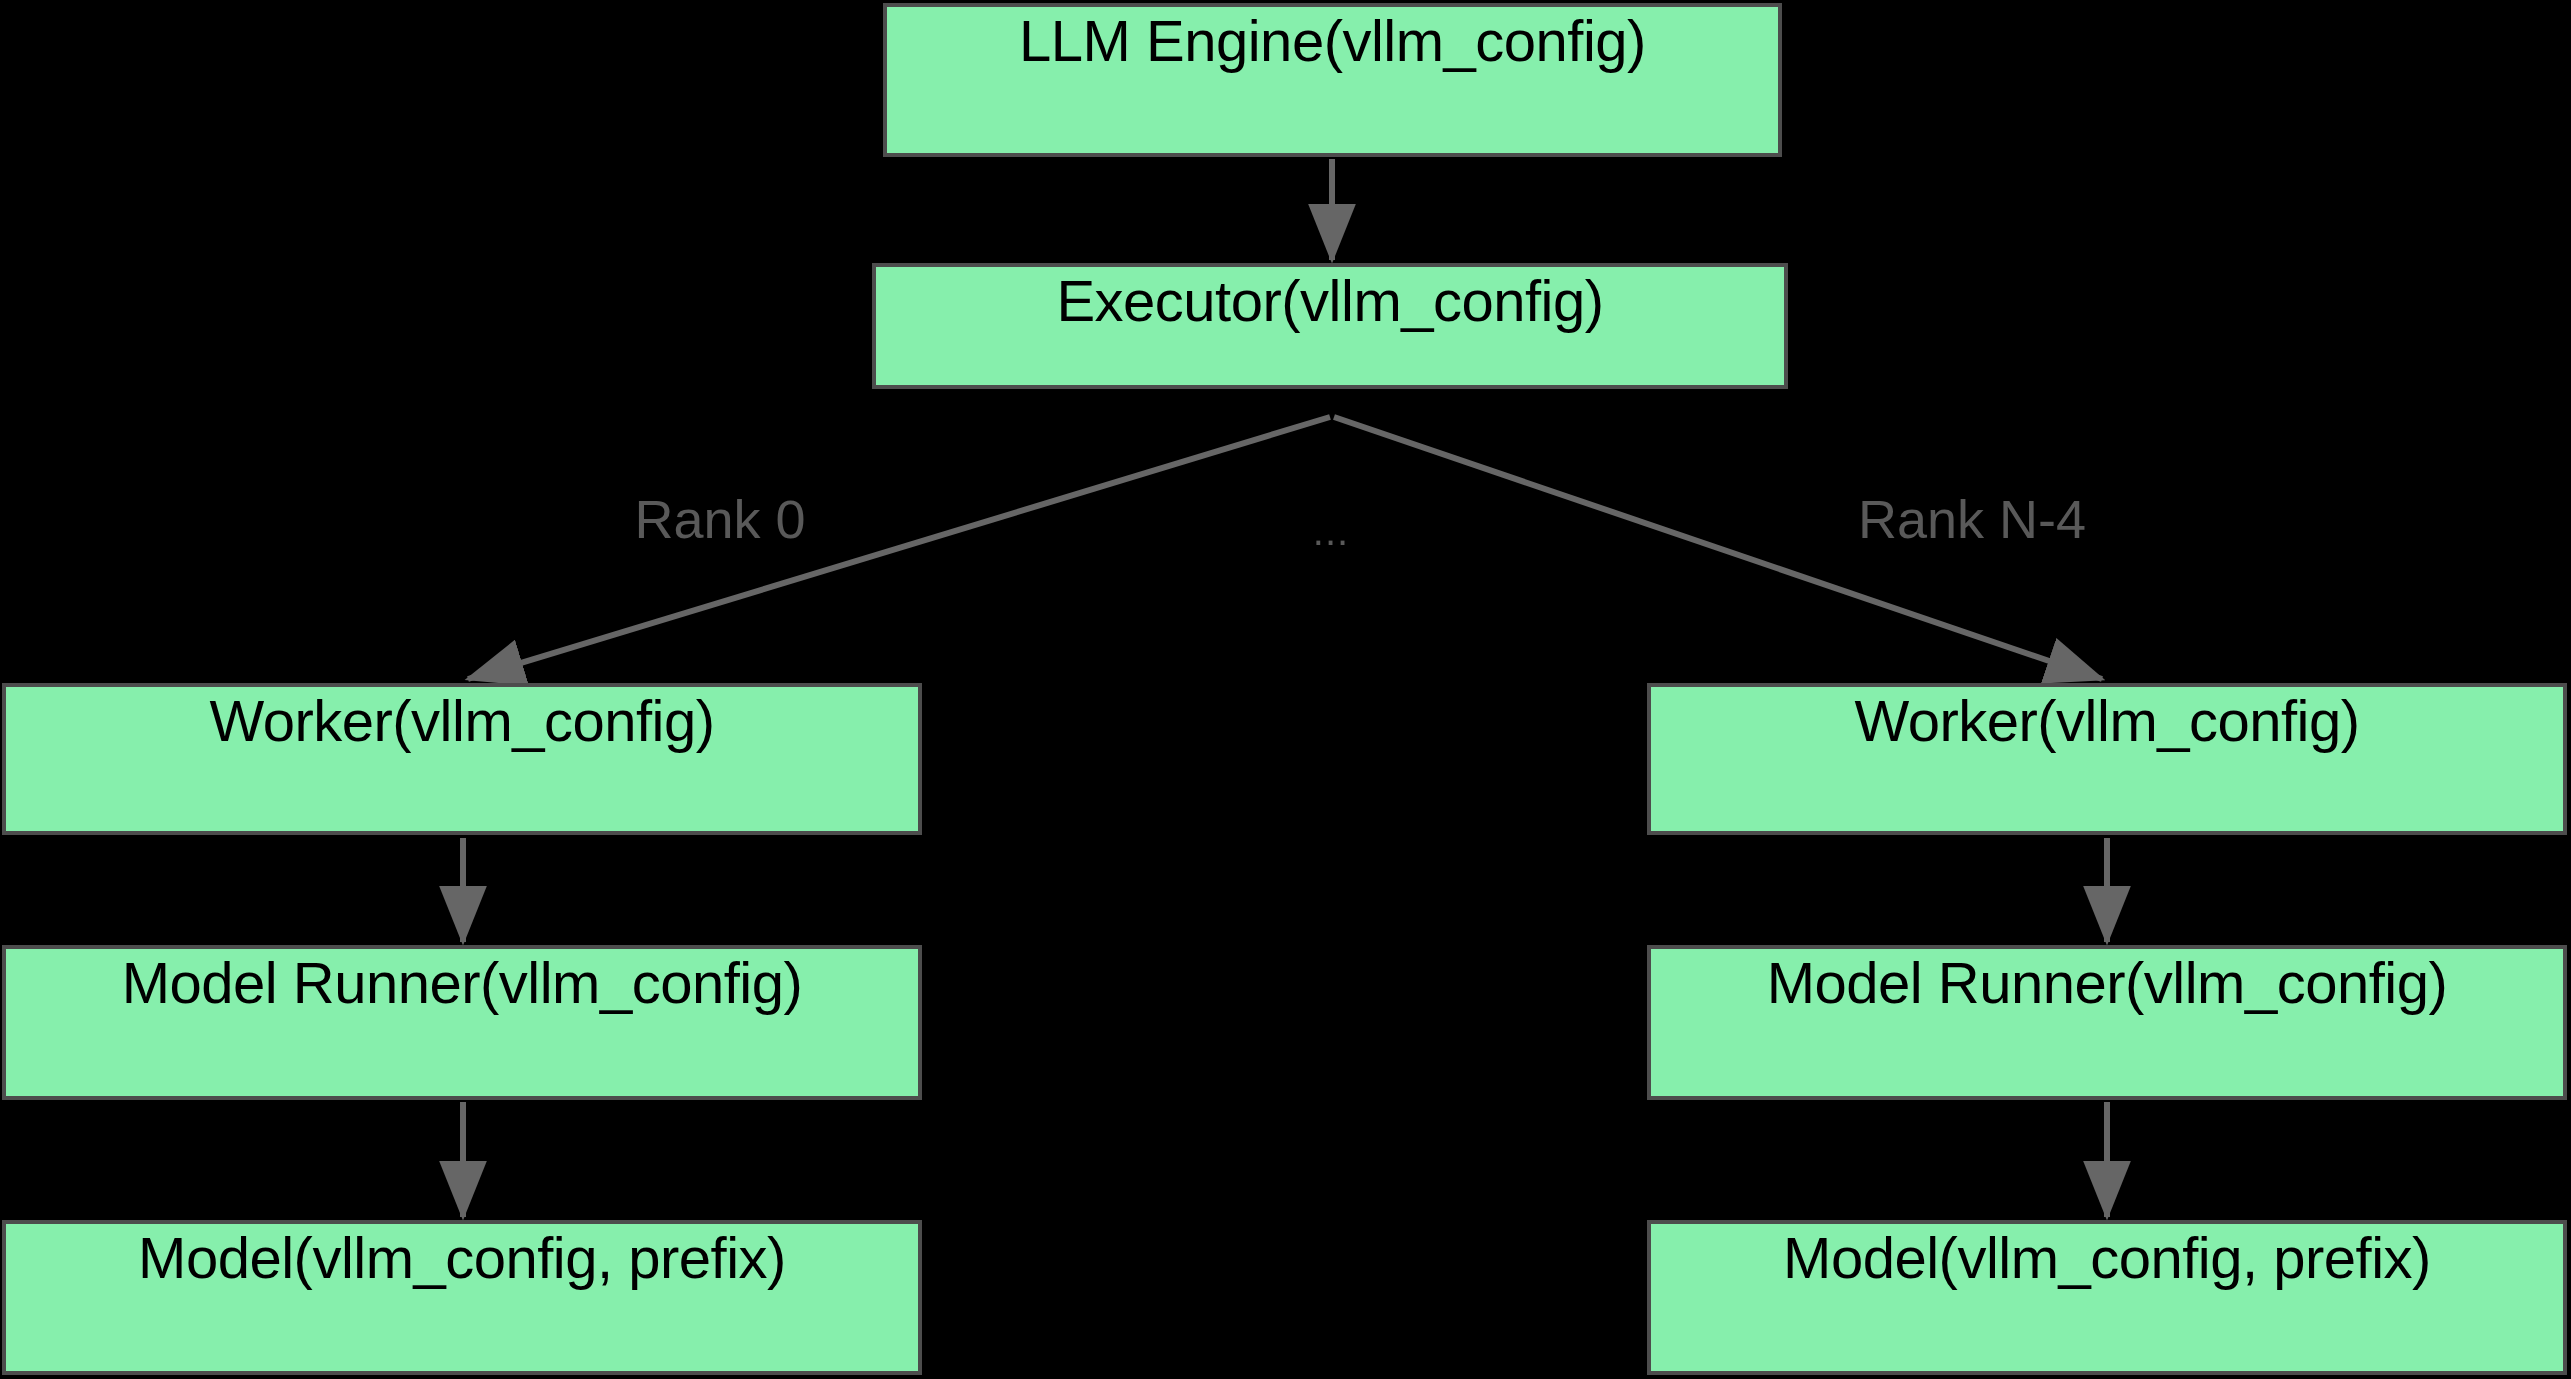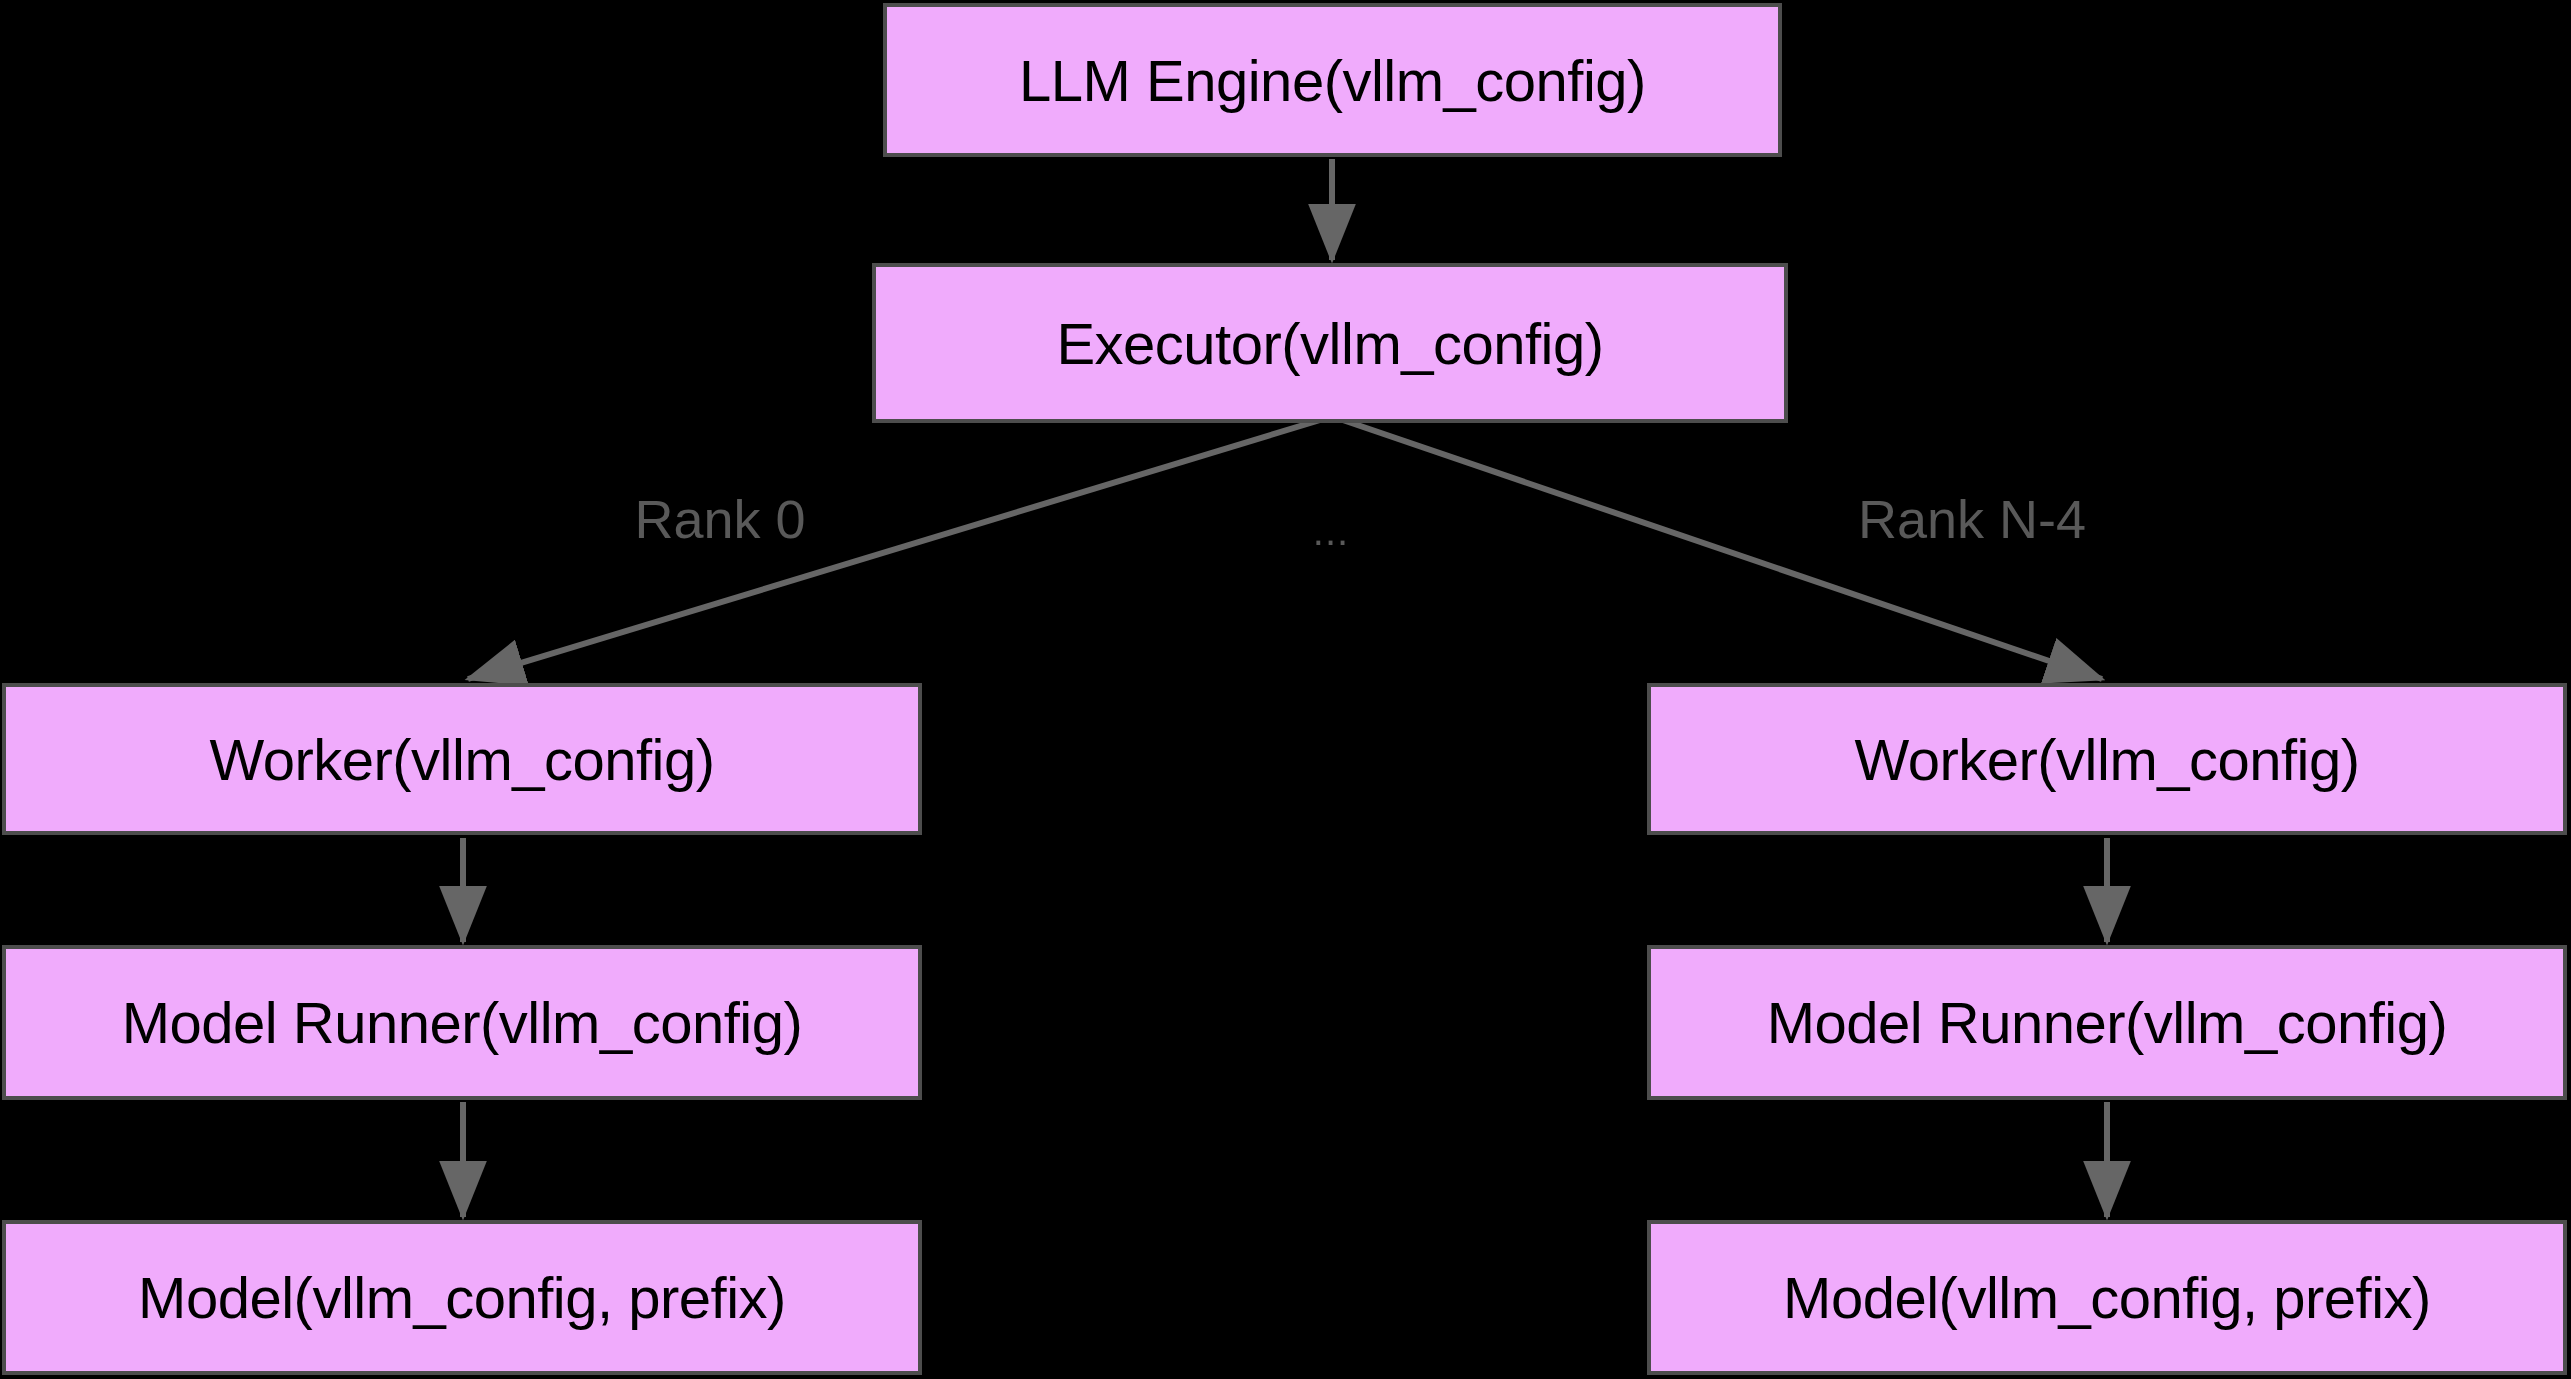--- a/index.html
+++ b/index.html
@@ -12,24 +12,24 @@
     position: relative;
     width: 2571px;
     height: 1379px;
     background: #000000;
     overflow: hidden;
     font-family: "Liberation Sans", sans-serif;
   }
   .node {
     position: absolute;
     box-sizing: border-box;
-    background: #f0abfc;
+    background: #86efac;
     border: 4px solid #4d4d4d;
     display: flex;
-    align-items: center;
+    align-items: flex-start;
     justify-content: center;
     color: #000000;
     font-size: 58px;
     font-weight: 400;
     letter-spacing: -0.5px;
     white-space: nowrap;
   }
   .edge-label {
     position: absolute;
     color: #595959;
@@ -74,21 +74,21 @@
     <line x1="463" y1="1102" x2="463" y2="1217" stroke="#666666" stroke-width="6" marker-end="url(#arrowhead)"></line>
 
     <line x1="2107" y1="838" x2="2107" y2="942" stroke="#666666" stroke-width="6" marker-end="url(#arrowhead)"></line>
     <line x1="2107" y1="1102" x2="2107" y2="1217" stroke="#666666" stroke-width="6" marker-end="url(#arrowhead)"></line>
   </svg>
 
   <div class="node" style="left:883px; top:3px; width:899px; height:154px;">
     <span>LLM Engine(vllm_config)</span>
   </div>
 
-  <div class="node" style="left:872px; top:263px; width:916px; height:160px;">
+  <div class="node" style="left:872px; top:263px; width:916px; height:126px;">
     <span>Executor(vllm_config)</span>
   </div>
 
   <div class="edge-label" style="left:720px; top:519px;">Rank 0</div>
   <div class="edge-label dots" style="left:1331px; top:531px;">...</div>
   <div class="edge-label" style="left:1972px; top:519px;">Rank N-4</div>
 
   <div class="node" style="left:2px; top:683px; width:920px; height:152px;">
     <span>Worker(vllm_config)</span>
   </div>

